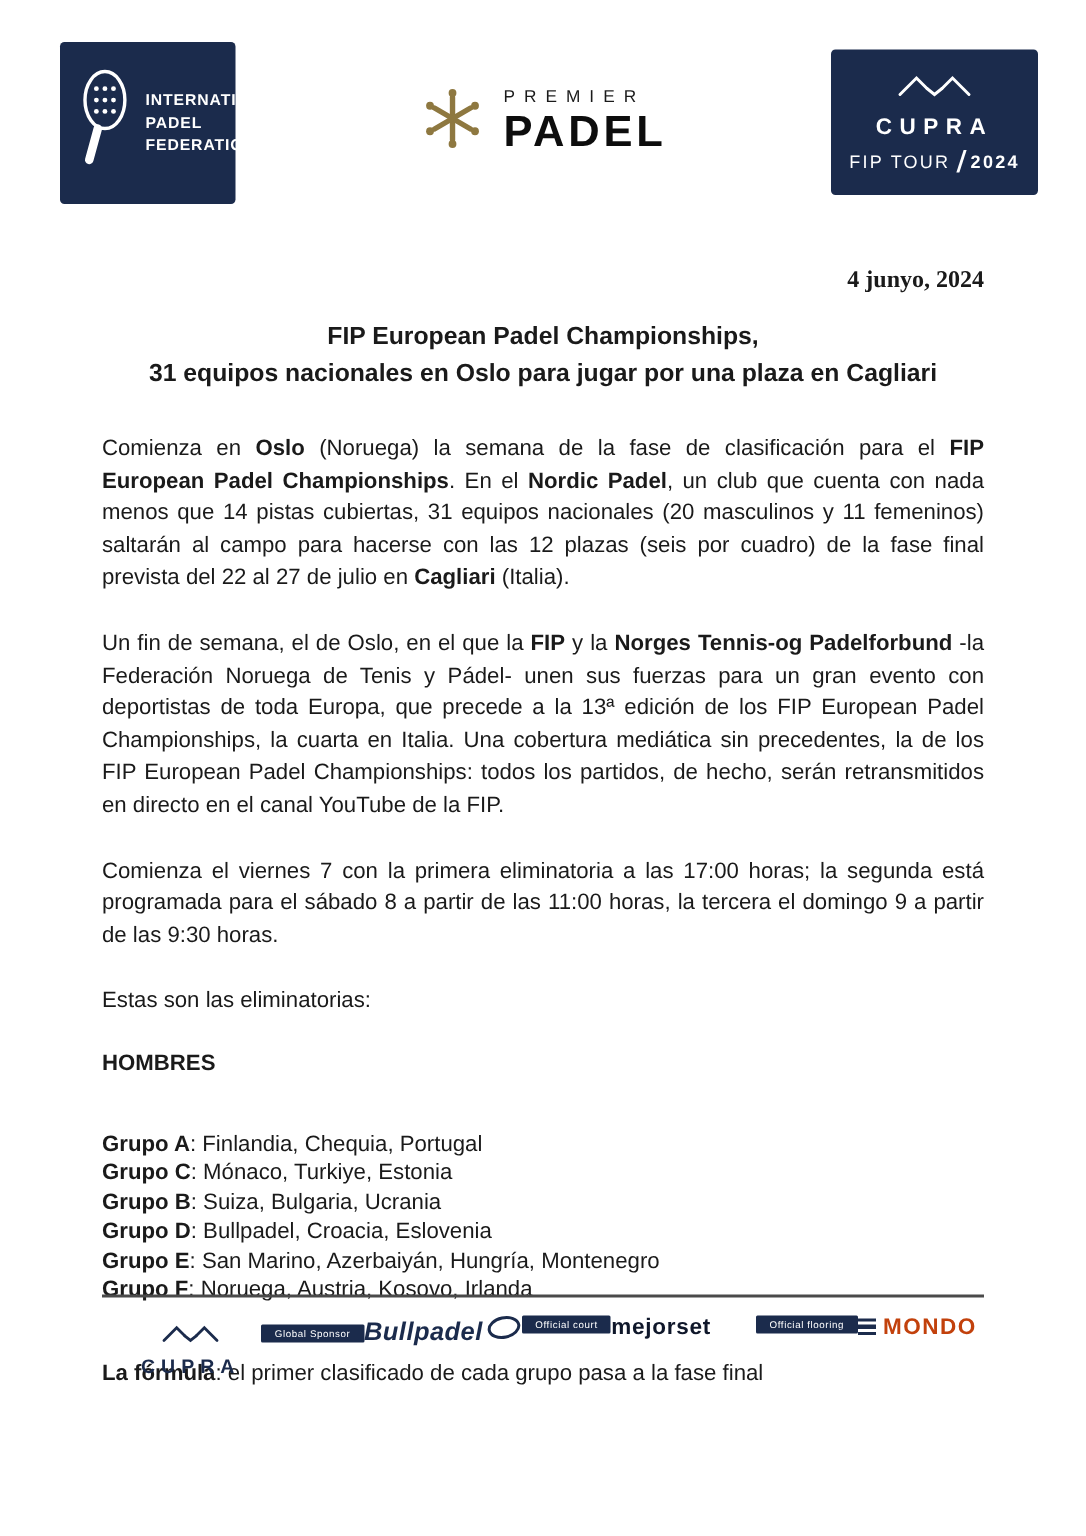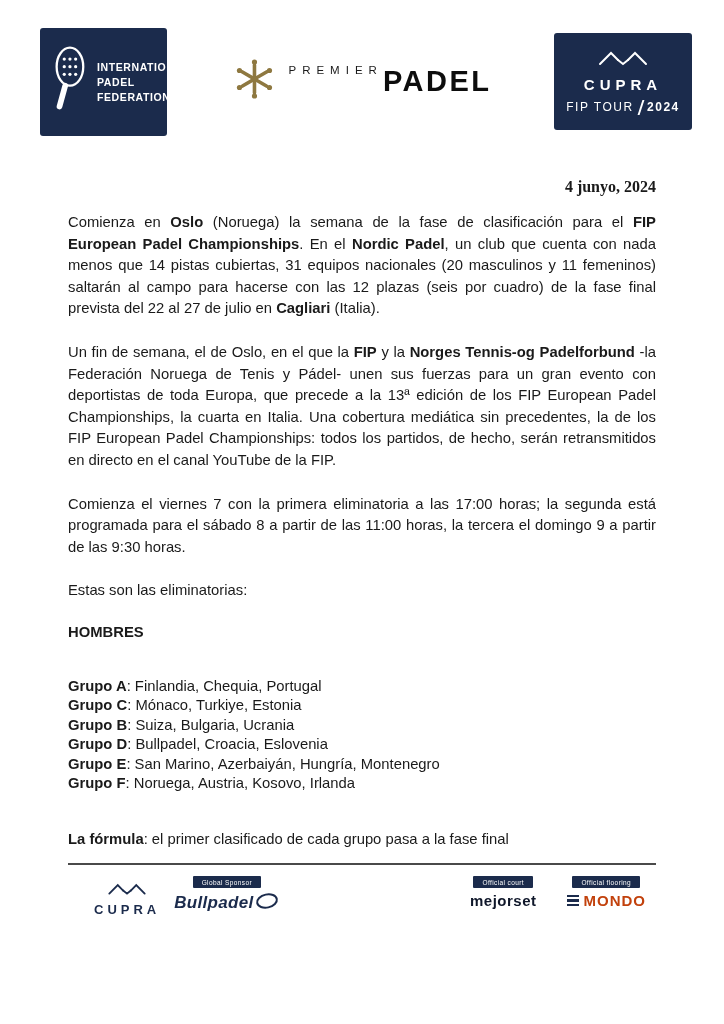--- a/index.html
+++ b/index.html
@@ -8,31 +8,31 @@
     width:724px;height:1024px;
     background:#ffffff;
     font-family:"Liberation Sans","DejaVu Sans",sans-serif;
     color:#1a1a1a;
     overflow:hidden;
     margin:0 auto;
   }
   
   .hdr{position:absolute;left:0;top:0;width:100%;height:150px;}
   .fip-logo{
-    position:absolute;left:40px;top:28px;width:127px;height:108px;
+    position:absolute;left:40px;top:28px;width:117px;height:108px;
     background:#1b2b4c;border-radius:3px;
     display:flex;align-items:center;gap:9px;padding:0 10px;box-sizing:border-box;
   }
   .fip-text{display:flex;flex-direction:column;line-height:15px;
     color:#fff;font-size:10.5px;font-weight:600;letter-spacing:.6px;}
   .premier-logo{
     position:absolute;left:50%;top:57px;transform:translateX(-50%);
     display:flex;align-items:center;gap:12px;
   }
-  .premier-words{display:flex;flex-direction:row;align-items:flex-start;}
+  .premier-words{display:flex;flex-direction:column;align-items:flex-start;}
   .premier-top{font-size:11.5px;letter-spacing:6px;color:#1a1a1a;font-weight:500;}
   .premier-bottom{font-size:29px;font-weight:800;letter-spacing:2.5px;color:#0d0d0d;margin-top:1px;}
   .cupra-logo{
     position:absolute;right:32px;top:33px;width:138px;height:97px;
     background:#1b2b4c;border-radius:3px;
     display:flex;flex-direction:column;align-items:center;justify-content:center;gap:5px;
     color:#fff;
   }
   .cupra-word{font-size:15px;font-weight:700;letter-spacing:5px;}
   .cupra-tour{display:flex;align-items:center;gap:6px;font-size:12px;letter-spacing:1.5px;margin-top:2px;}
@@ -48,21 +48,21 @@
   p.group-line{font-size:14.8px;line-height:19.5px;margin:0;}
   p.formula-line{font-size:14.8px;line-height:21.6px;margin:35px 0 0;}
   b{font-weight:700;}
   
   .footer{
     position:absolute;left:68px;right:68px;top:863px;
     border-top:2px solid #4a4a4a;
     padding-top:11px;
     display:flex;align-items:flex-start;
   }
-  .sponsor{display:flex;flex-direction:column;align-items:center;}
+  .sponsor{display:flex;flex-direction:row;align-items:flex-end;}
   .badge{
     background:#1b2b4c;color:#fff;font-size:6.5px;letter-spacing:.4px;
     padding:2.5px 9px;border-radius:1px;margin-bottom:4px;white-space:nowrap;
   }
   .cupra-foot{display:flex;flex-direction:column;align-items:center;margin-left:26px;margin-top:6px;}
   .cupra-foot-word{font-size:13px;font-weight:700;letter-spacing:4px;color:#1b2b4c;margin-top:2px;}
   .bullpadel-wrap{margin-left:14px;}
   .bullpadel-name{display:flex;align-items:center;}
   .bullpadel-text{font-size:17px;font-weight:700;font-style:italic;color:#1b2b4c;letter-spacing:.3px;}
   .spacer{flex:1;}
@@ -145,20 +145,24 @@
         <span class="cupra-slash"></span>
         <span class="cupra-year">2024</span>
       </span>
     </div>
   </div>
 
   <div class="doc">
 
     <div class="date">4 junyo, 2024</div>
 
+    <h1 class="title">
+      <span>FIP European Padel Championships,</span><br>
+      <span>31 equipos nacionales en Oslo para jugar por una plaza en Cagliari</span>
+    </h1>
 
     <p class="body-p"><span>Comienza en </span><b>Oslo</b><span> (Noruega) la semana de la fase de clasificación para el </span><b>FIP European Padel Championships</b><span>. En el </span><b>Nordic Padel</b><span>, un club que cuenta con nada menos que 14 pistas cubiertas, 31 equipos nacionales (20 masculinos y 11 femeninos) saltarán al campo para hacerse con las 12 plazas (seis por cuadro) de la fase final prevista del 22 al 27 de julio en </span><b>Cagliari</b><span> (Italia).</span></p>
     <p class="body-p"><span>Un fin de semana, el de Oslo, en el que la </span><b>FIP</b><span> y la </span><b>Norges Tennis-og Padelforbund</b><span> -la Federación Noruega de Tenis y Pádel- unen sus fuerzas para un gran evento con deportistas de toda Europa, que precede a la 13ª edición de los FIP European Padel Championships, la cuarta en Italia. Una cobertura mediática sin precedentes, la de los FIP European Padel Championships: todos los partidos, de hecho, serán retransmitidos en directo en el canal YouTube de la FIP.</span></p>
     <p class="body-p"><span>Comienza el viernes 7 con la primera eliminatoria a las 17:00 horas; la segunda está programada para el sábado 8 a partir de las 11:00 horas, la tercera el domingo 9 a partir de las 9:30 horas.</span></p>
     <p class="body-p"><span>Estas son las eliminatorias:</span></p>
 
     <div class="hombres">HOMBRES</div>
 
     <p class="group-line"><b>Grupo A</b><span>: Finlandia, Chequia, Portugal</span></p>
     <p class="group-line"><b>Grupo C</b><span>: Mónaco, Turkiye, Estonia</span></p>

